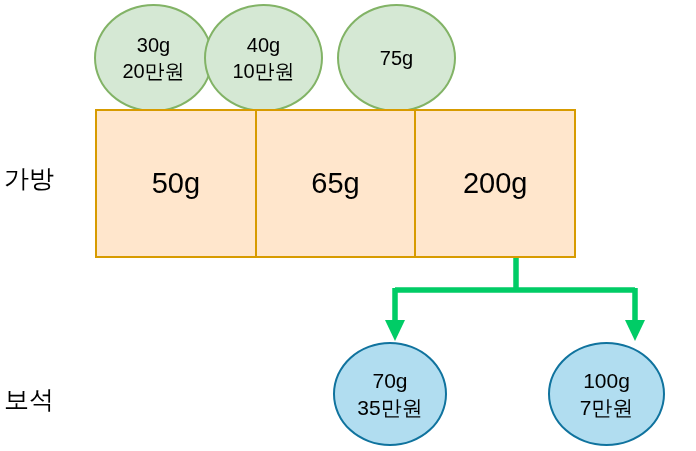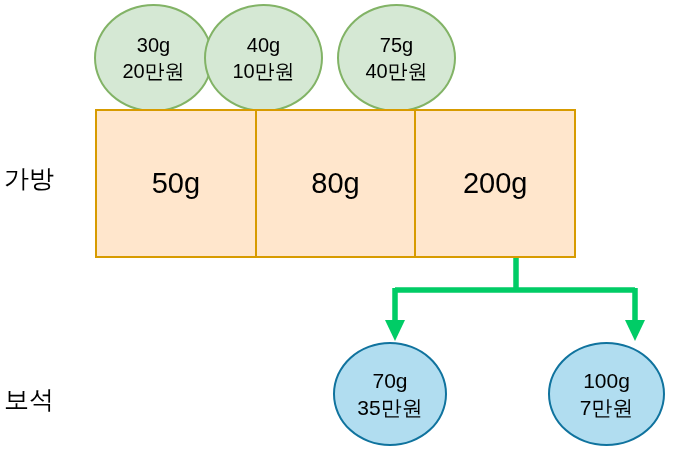--- a/index.html
+++ b/index.html
@@ -115,28 +115,27 @@
   <div class="ellipse e0">
     <span class="line">30g</span>
     <span class="line">20만원</span>
   </div>
   <div class="ellipse e1">
     <span class="line">40g</span>
     <span class="line">10만원</span>
   </div>
   <div class="ellipse e2">
     <span class="line">75g</span>
-    <span class="line">40만원</span>
   </div>
 
   <div class="row-label bags">가방</div>
 
   <div class="bag-row">
     <div class="bag-cell">50g</div>
-    <div class="bag-cell">80g</div>
+    <div class="bag-cell">65g</div>
     <div class="bag-cell">200g</div>
   </div>
 
   <div class="row-label jewels">보석</div>
 
   <div class="jewel j0">
     <span class="line">70g</span>
     <span class="line">35만원</span>
   </div>
   <div class="jewel j1">

